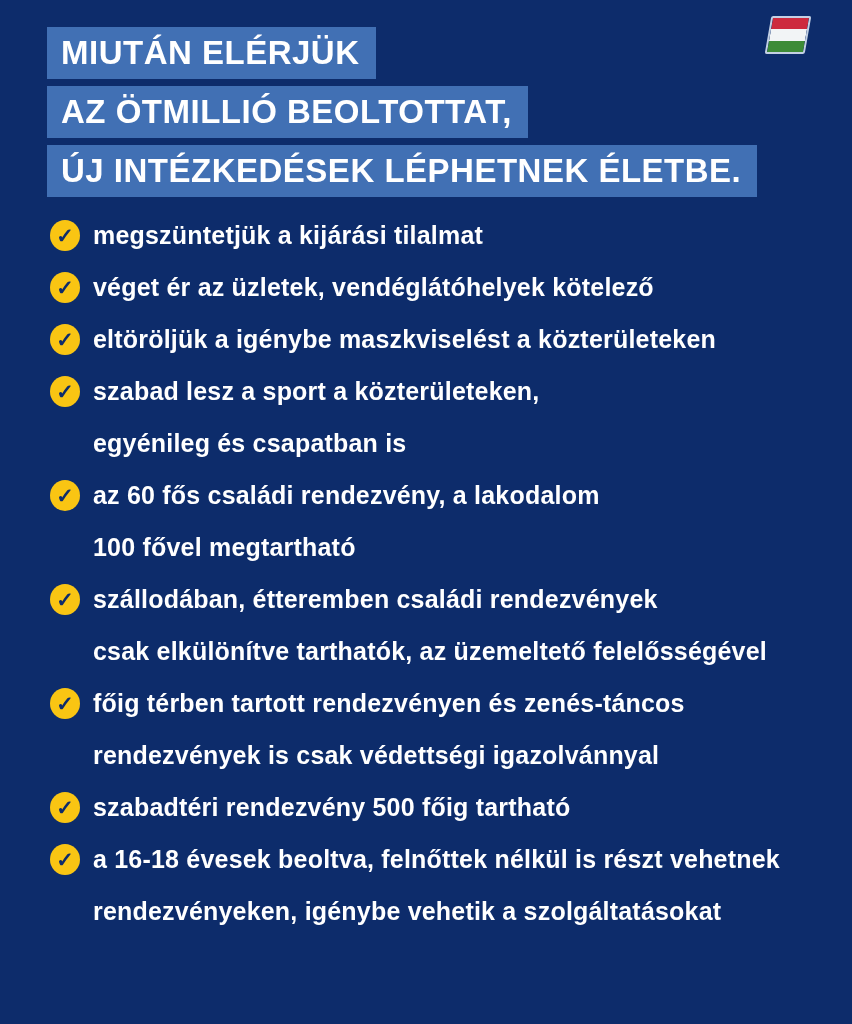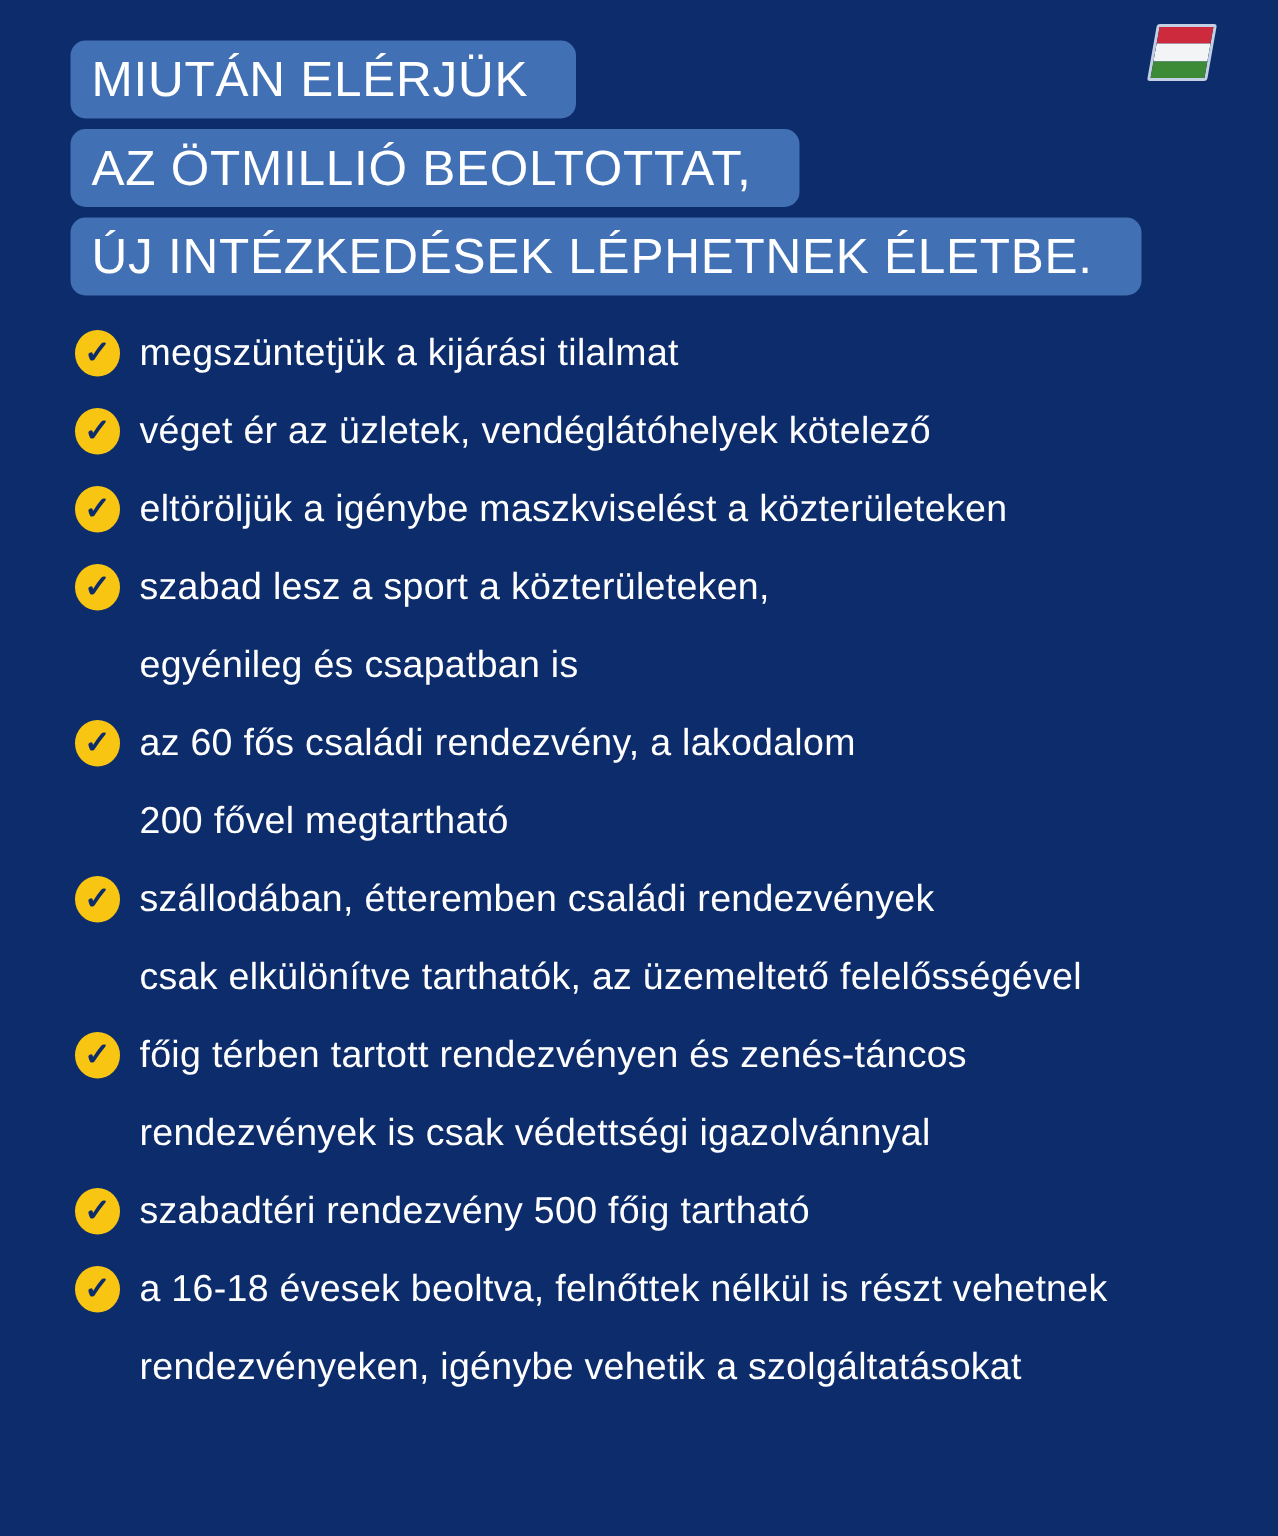--- a/index.html
+++ b/index.html
@@ -41,26 +41,25 @@
   .headline{
     padding:27px 45px 0 47px;
     display:flex;flex-direction:column;align-items:flex-start;
     gap:7px;
   }
   .title-box{
     display:inline-block;
     background:var(--highlight);
     color:var(--text-white);
     font-size:33px;
-    font-weight:normal;
+    font-weight:bold;
     letter-spacing:0.5px;
     line-height:1;
-    padding:9px 32px 10px 14px;
+    padding:9px 16px 10px 14px;
     white-space:nowrap;
-    border-radius:10px;
   }
   
   .measures{
     margin-top:12px;
     padding-left:50px;
     padding-right:20px;
     display:flex;flex-direction:column;
   }
   .row{
     height:52px;
@@ -79,21 +78,21 @@
     margin-right:13px;
     line-height:1;
   }
   .check.spacer{
     background:transparent;
     visibility:hidden;
   }
   .line-text{
     color:var(--text-white);
     font-size:25px;
-    font-weight:normal;
+    font-weight:bold;
     letter-spacing:0.2px;
     white-space:nowrap;
   }
 </style>
 </head>
 <body>
 
 <div class="canvas">
 
   <div class="flag">
@@ -130,21 +129,21 @@
       <div class="row">
         <span class="check spacer">✓</span>
         <span class="line-text">egyénileg és csapatban is</span>
       </div>
       <div class="row">
         <span class="check">✓</span>
         <span class="line-text">az 60 fős családi rendezvény, a lakodalom</span>
       </div>
       <div class="row">
         <span class="check spacer">✓</span>
-        <span class="line-text">200 fővel megtartható</span>
+        <span class="line-text">100 fővel megtartható</span>
       </div>
       <div class="row">
         <span class="check">✓</span>
         <span class="line-text">szállodában, étteremben családi rendezvények</span>
       </div>
       <div class="row">
         <span class="check spacer">✓</span>
         <span class="line-text">csak elkülönítve tarthatók, az üzemeltető felelősségével</span>
       </div>
       <div class="row">

